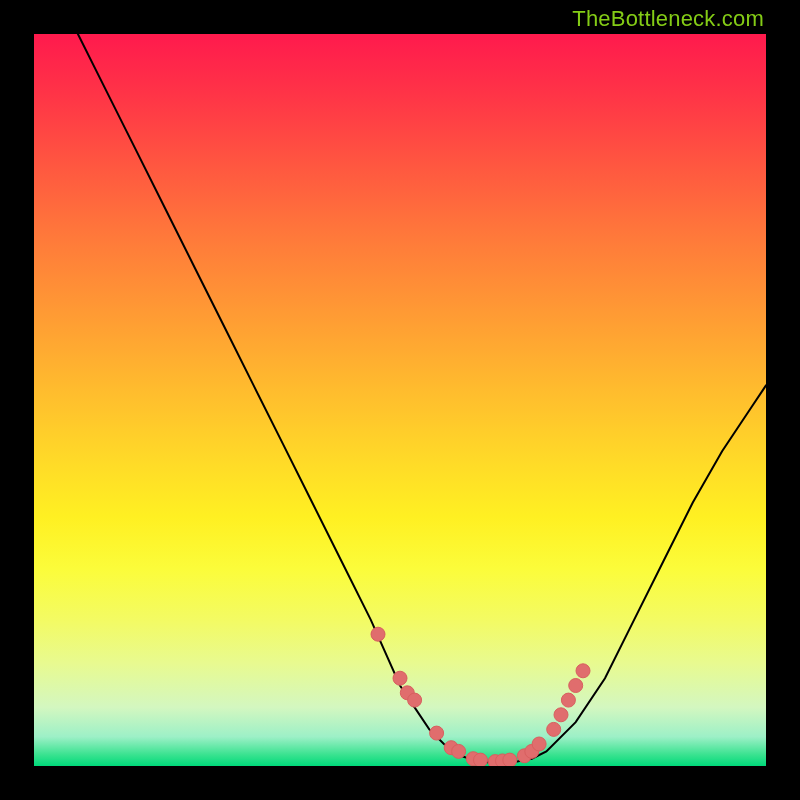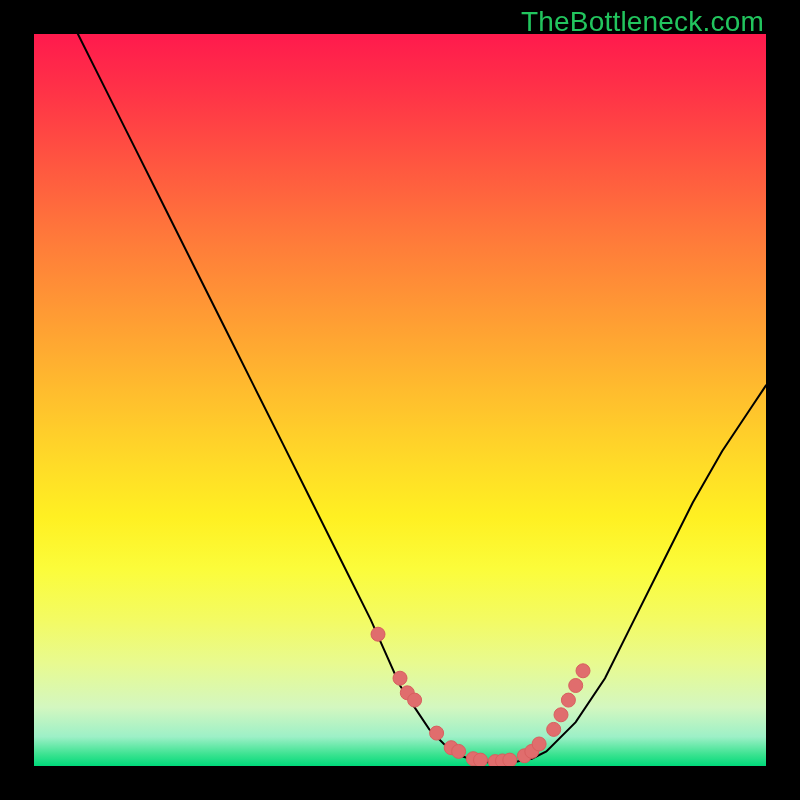--- a/index.html
+++ b/index.html
@@ -47,22 +47,22 @@
     );
   }
   .curve-layer, .dots-layer {
     position: absolute;
     inset: 0;
   }
   .watermark {
     position: absolute;
     top: 6px;
     right: 36px;
-    color: #22c55e;
-    font-size: 28px;
+    color: #84cc16;
+    font-size: 22px;
     font-weight: 400;
     letter-spacing: 0.2px;
     user-select: none;
   }
 </style>
 </head>
 <body>
 
 <div class="frame">
 

